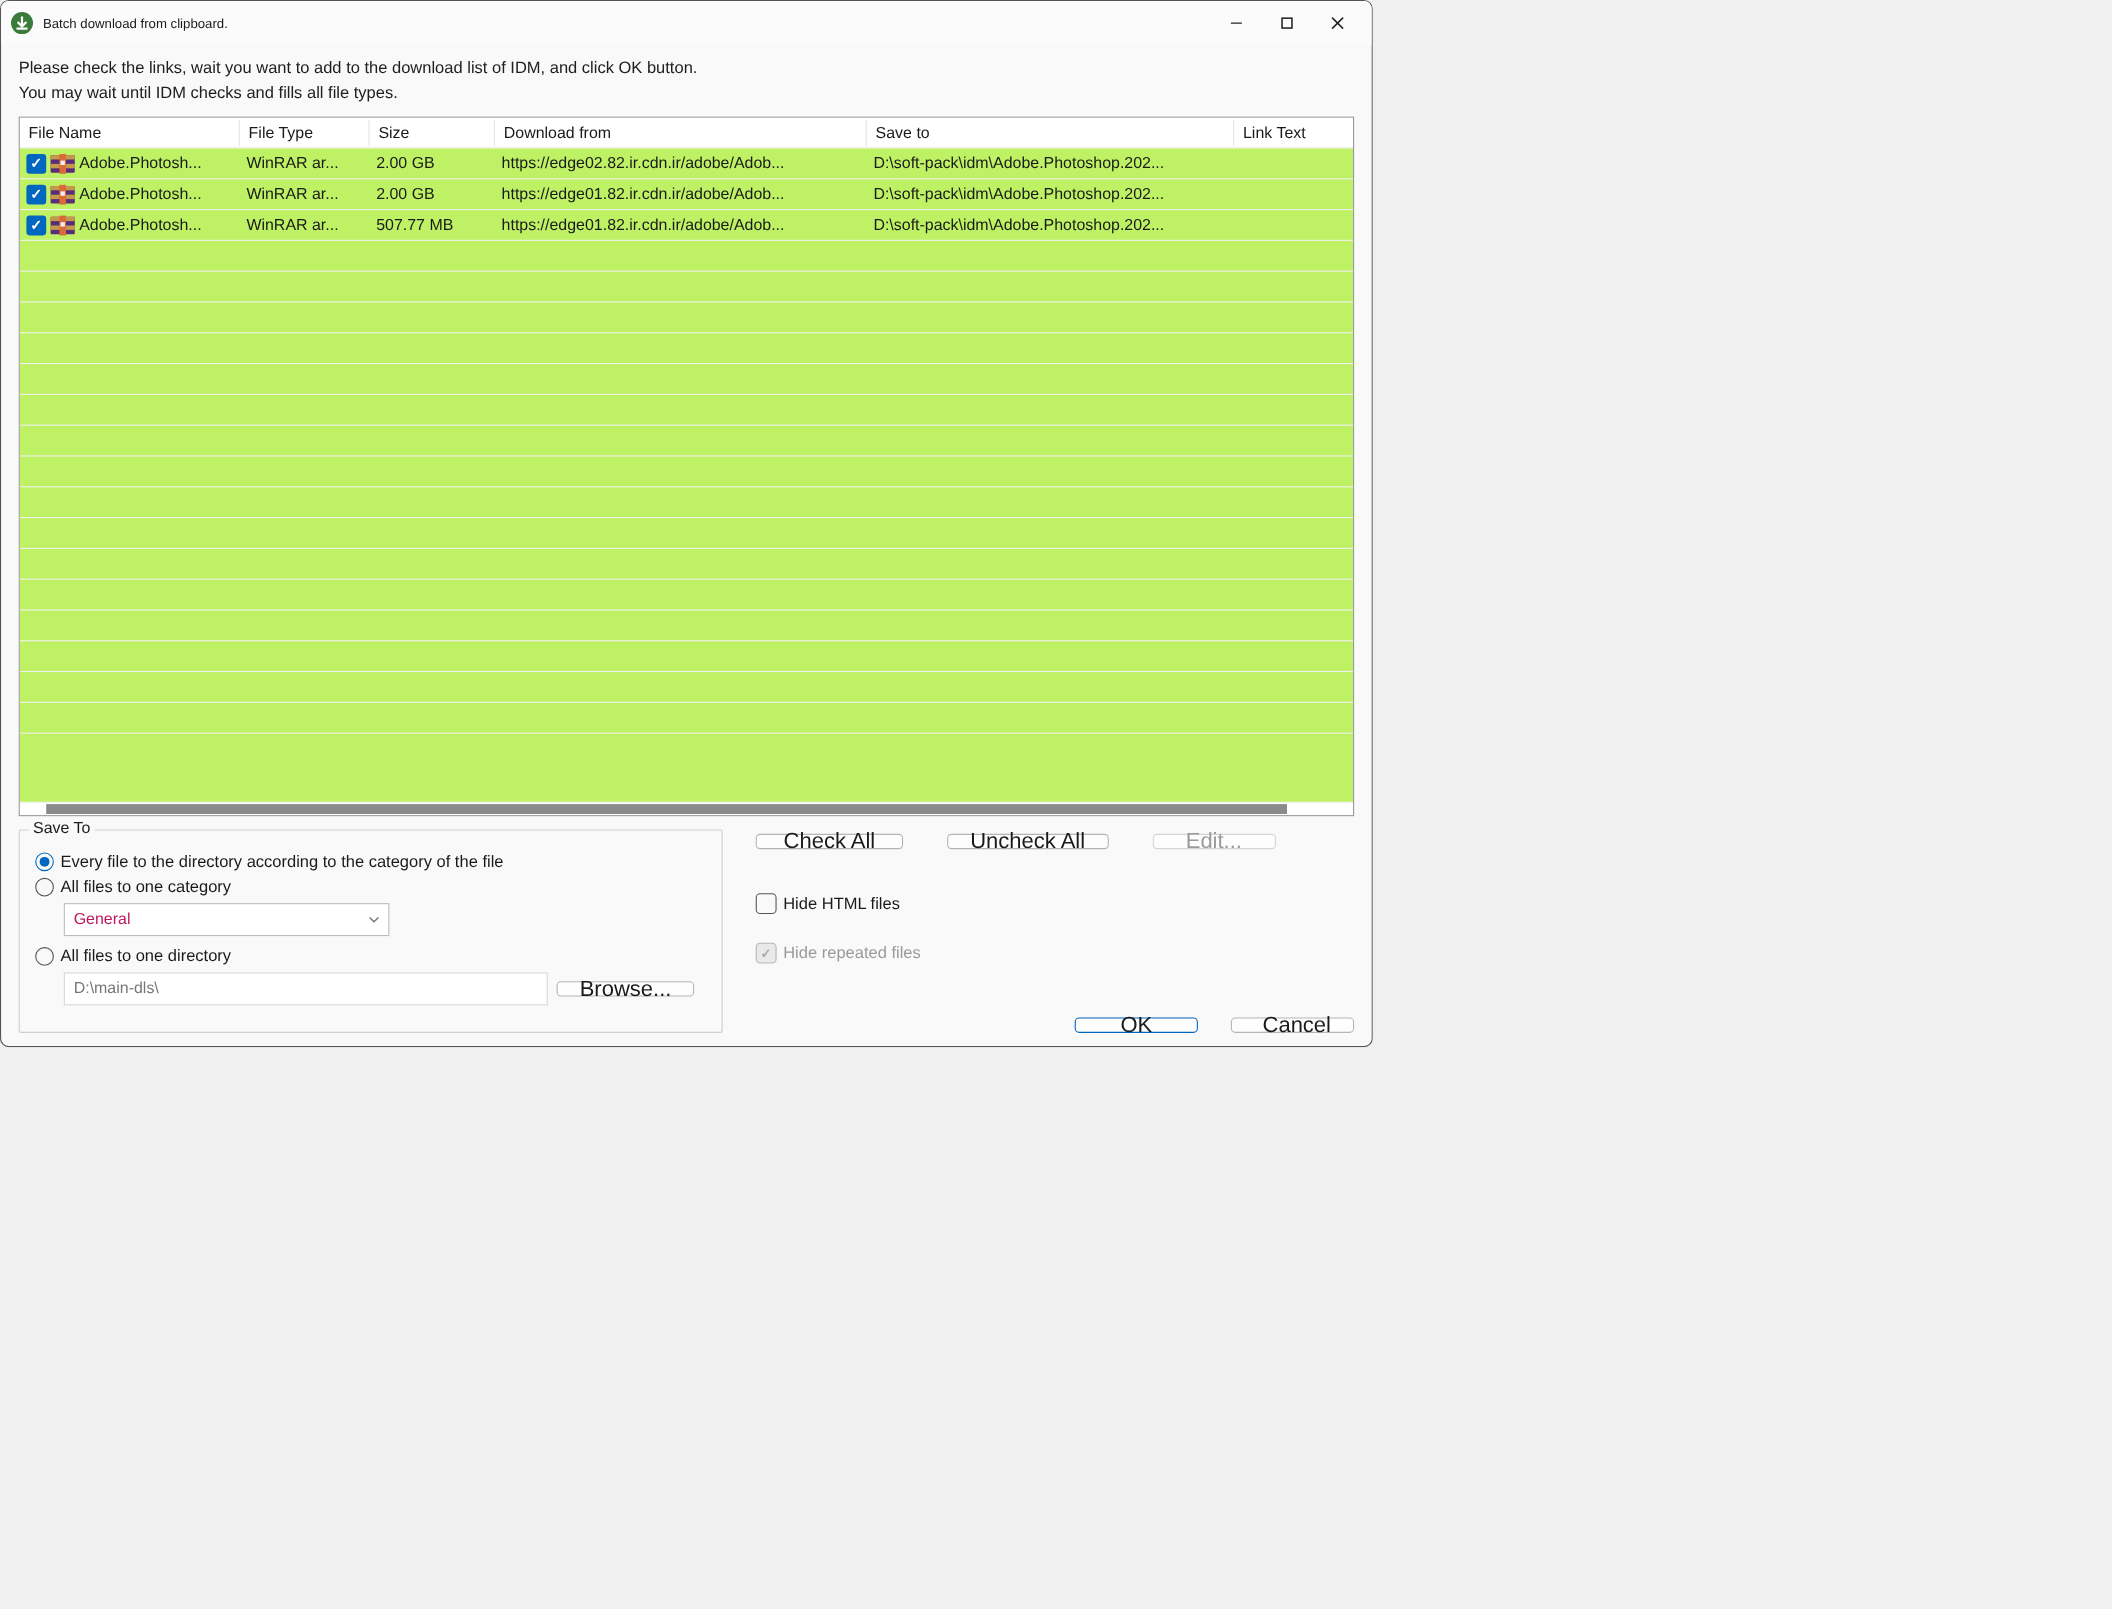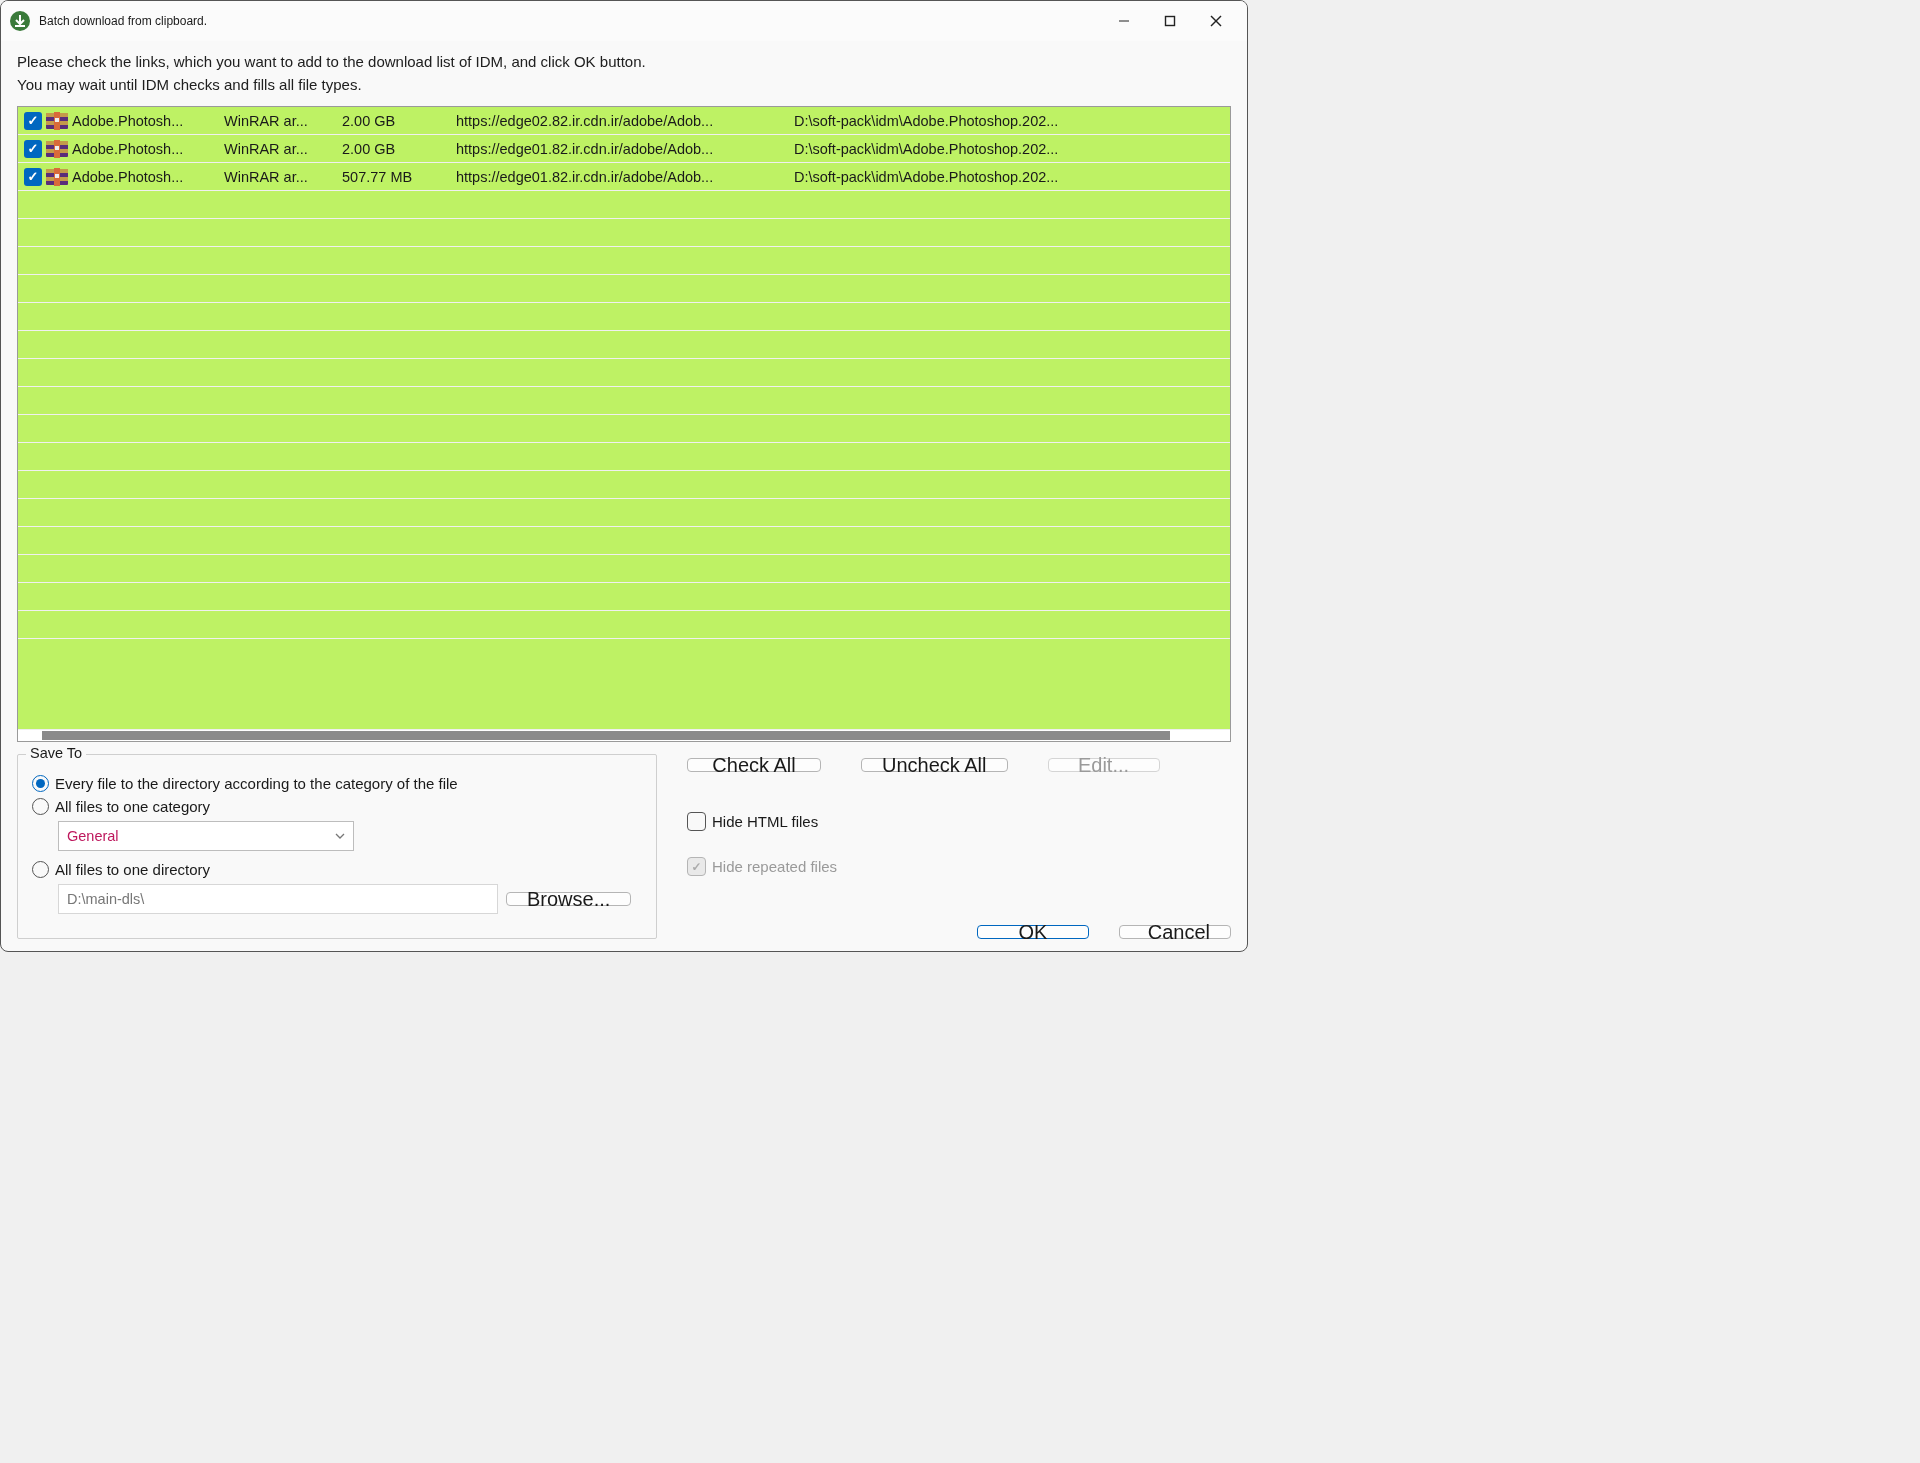--- a/index.html
+++ b/index.html
@@ -284,25 +284,33 @@
         <svg width="12" height="12" viewBox="0 0 12 12">
             <line x1="1" y1="1" x2="11" y2="11" stroke="#222" stroke-width="1.4"></line>
             <line x1="11" y1="1" x2="1" y2="11" stroke="#222" stroke-width="1.4"></line>
           </svg>
       </div>
     </div>
   </div>
 
   <div class="content">
     <div class="instructions">
-      <div>Please check the links, which you want to add to the download list of IDM, and click OK button.</div>
+      <div>Please check the links, wait you want to add to the download list of IDM, and click OK button.</div>
       <div>You may wait until IDM checks and fills all file types.</div>
     </div>
 
     <div class="table-wrap">
+      <div class="thead">
+        <div class="th col-name">File Name</div>
+        <div class="th col-type">File Type</div>
+        <div class="th col-size">Size</div>
+        <div class="th col-from">Download from</div>
+        <div class="th col-save">Save to</div>
+        <div class="th col-link">Link Text</div>
+      </div>
       <div class="tbody" id="tbody">
           <div class="trow">
     <div class="td col-name">
       <span class="chk"></span>
       <span class="file-icon">
                 <svg width="24" height="20" viewBox="0 0 24 20">
 <rect x="1" y="2" width="22" height="16" rx="1" fill="#5a2d7a"></rect>
 <rect x="1" y="2" width="22" height="4" fill="#c49a4a"></rect>
 <rect x="1" y="10" width="22" height="4" fill="#c49a4a"></rect>
 <rect x="9" y="1" width="6" height="18" fill="#d96a3a"></rect>

